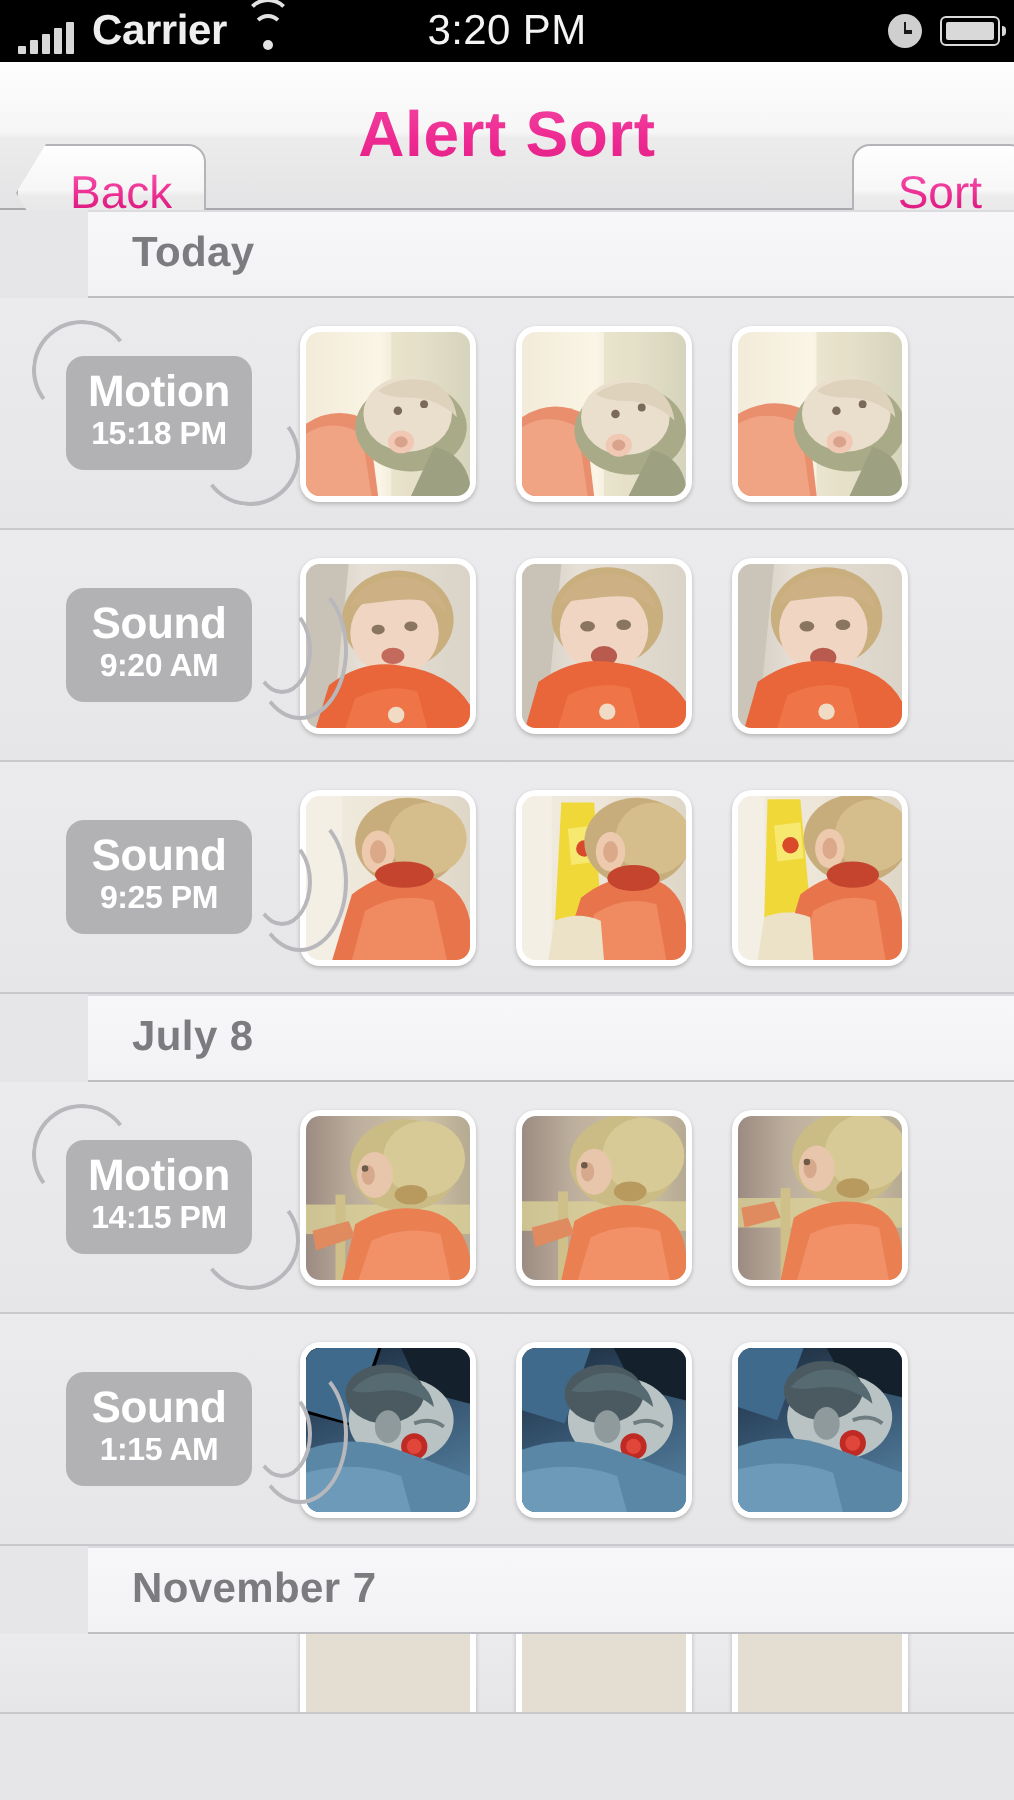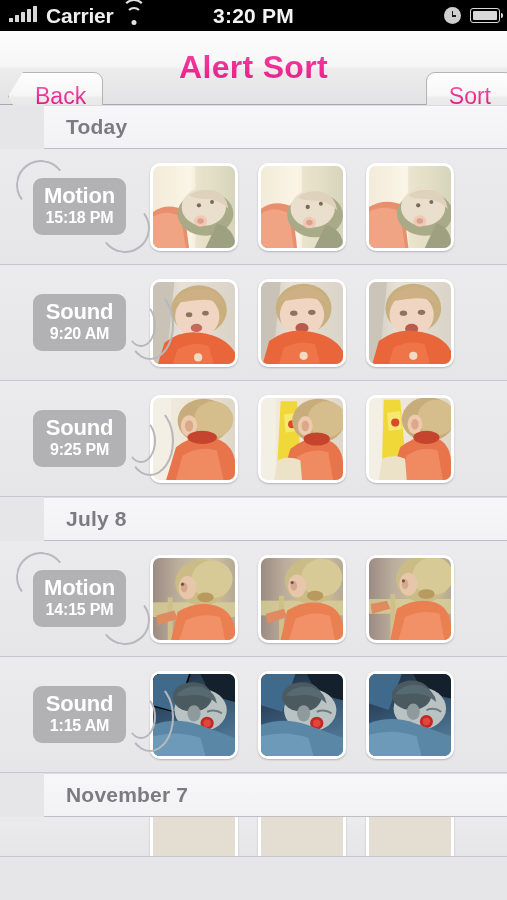--- a/index.html
+++ b/index.html
@@ -22,21 +22,21 @@
   
   .statusbar {
     position: relative;
     height: 31px;
     background: #000;
     display: flex;
     align-items: center;
     color: #f2f2f2;
   }
   .sb-left {
-    display: flex; align-items: flex-end;
+    display: flex; align-items: center;
     gap: 9px; padding-left: 9px;
     height: 100%;
   }
   .signal {
     display: flex; align-items: flex-end; gap: 2px;
     height: 31px; padding-bottom: 9px;
   }
   .signal i {
     display: block; width: 4px;
     background: #d8d8d8;
@@ -70,21 +70,21 @@
   .wifi .w2 { width: 12px; height: 12px; bottom: 8px; }
   .wifi .w3 {
     width: 5px; height: 5px; bottom: 6px;
     background: #e2e2e2; border-radius: 50%;
     border: none;
   }
   .sb-time {
     position: absolute;
     left: 0; right: 0; top: 0;
     text-align: center;
-    font-size: 21px; font-weight: bold;
+    font-size: 21px; font-weight: normal;
     line-height: 31px; color: #f4f4f4;
     letter-spacing: 0.2px;
     pointer-events: none;
   }
   .sb-right {
     position: absolute; right: 7px; top: 0;
     height: 31px;
     display: flex; align-items: center; gap: 9px;
   }
   .clock-icon {

